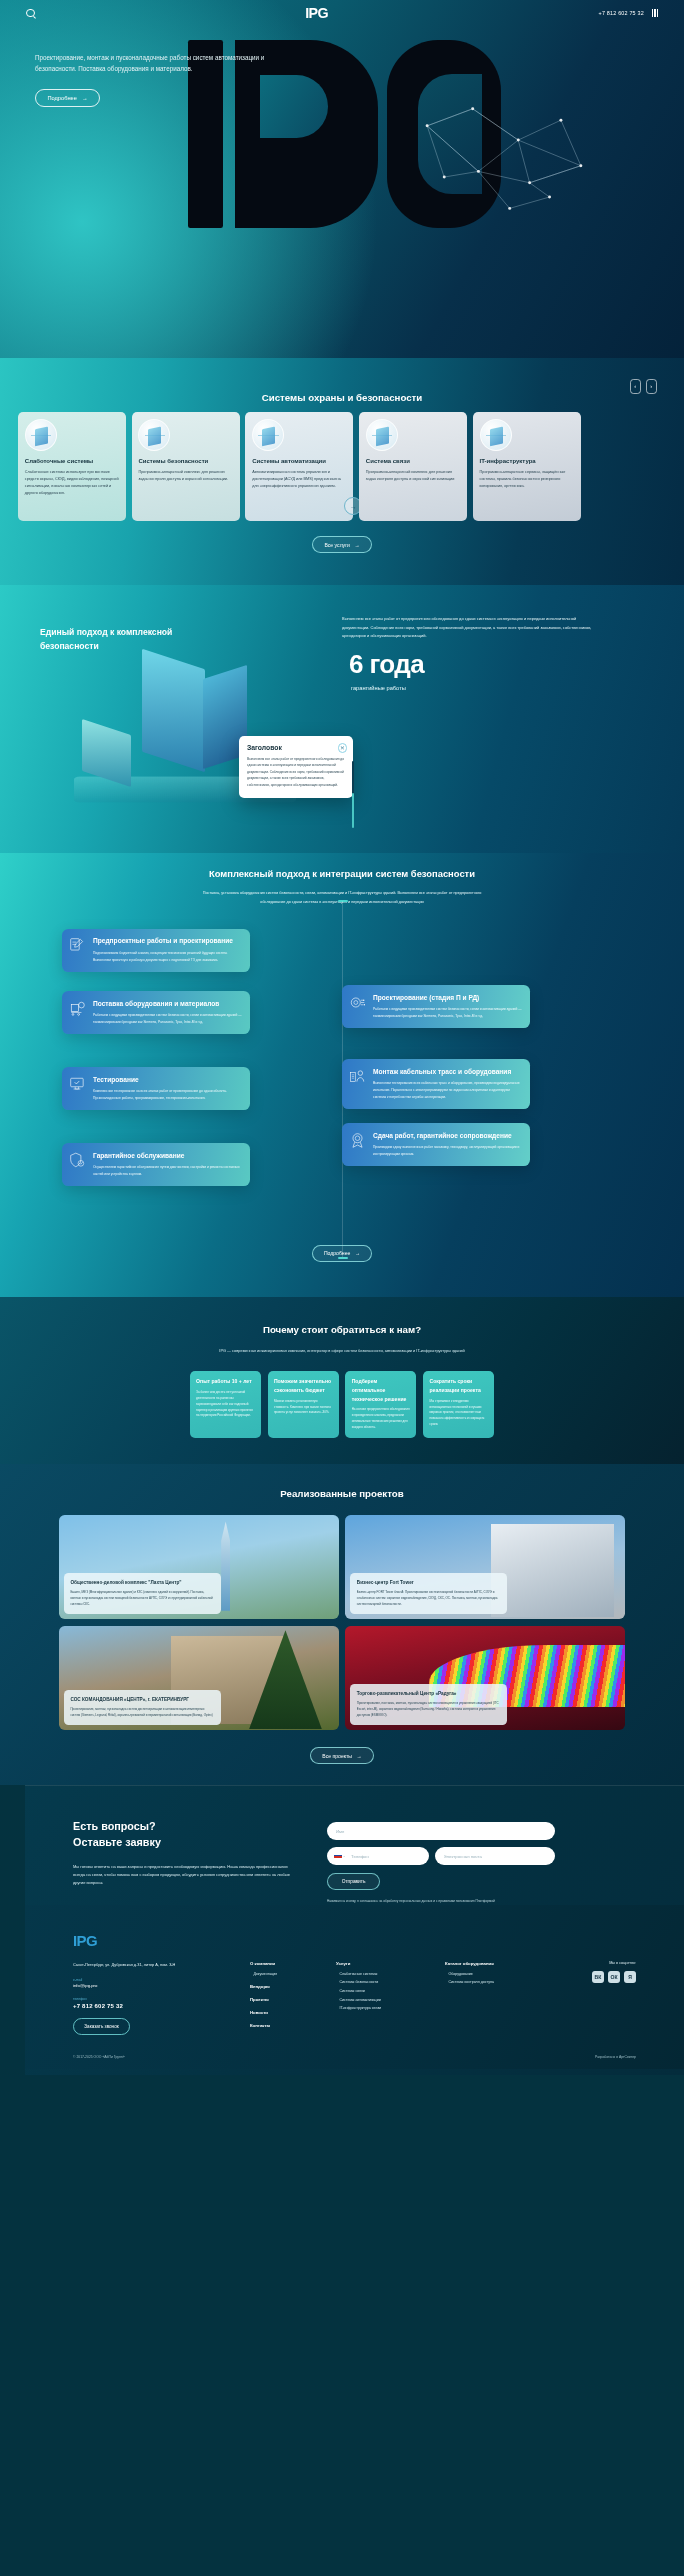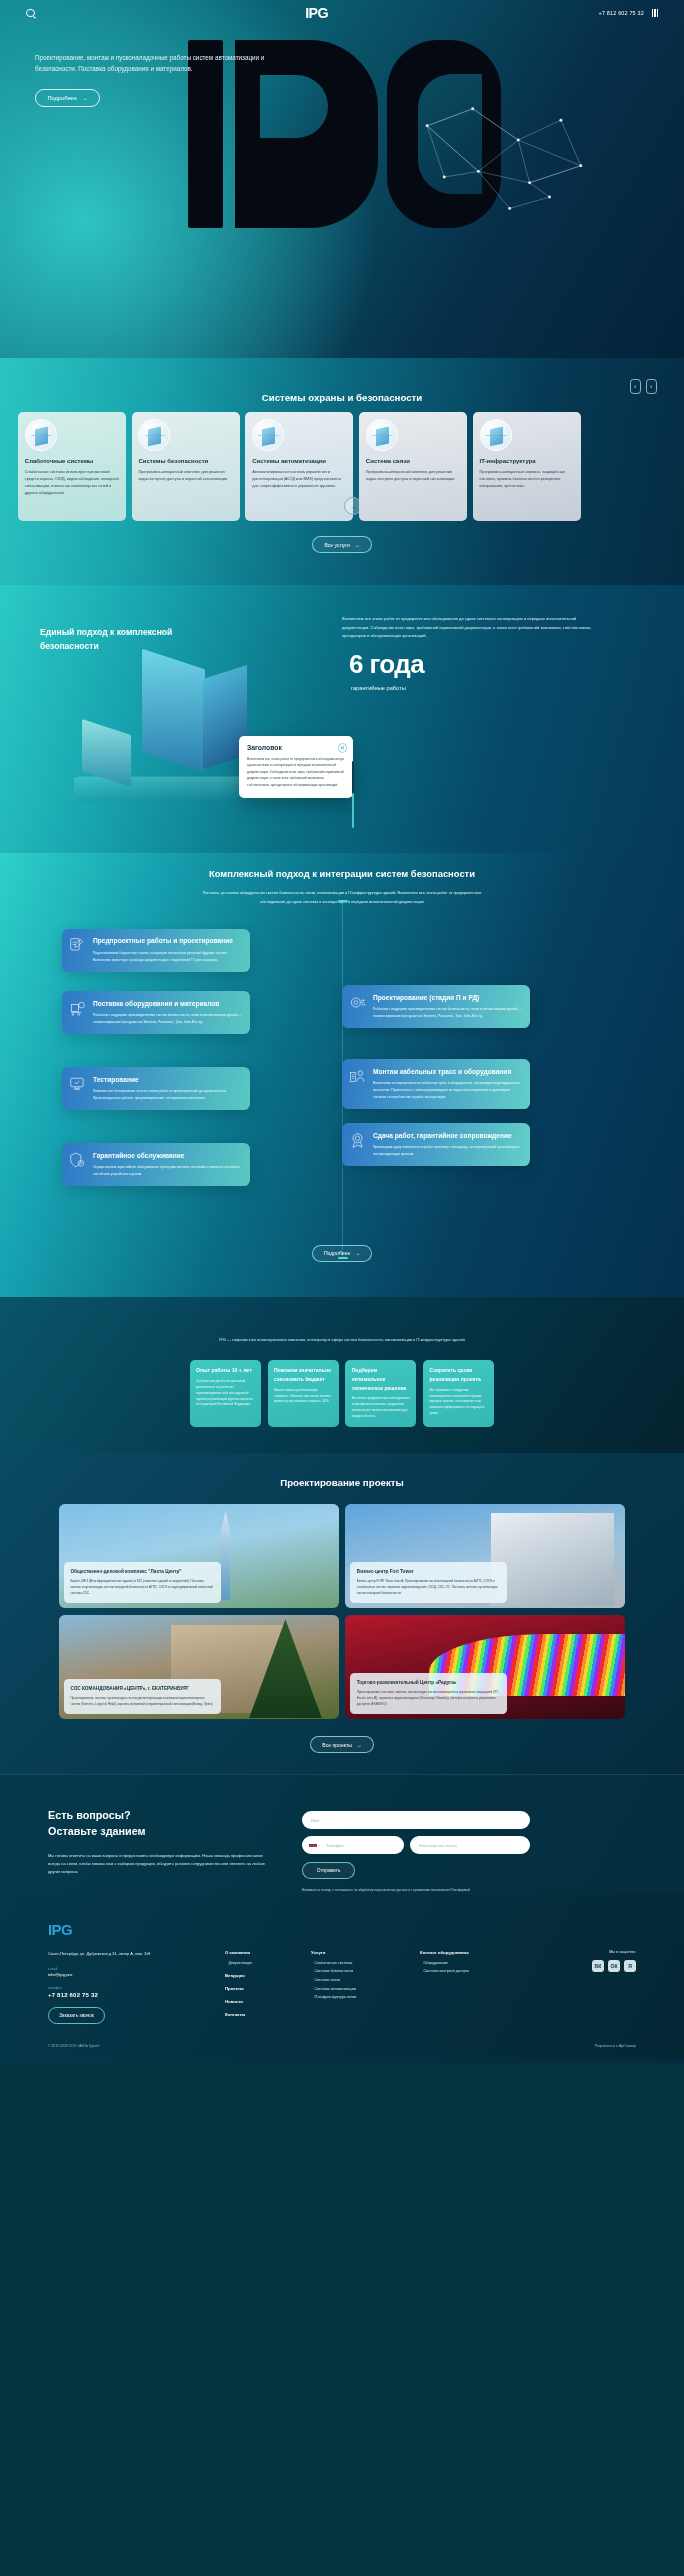--- a/index.html
+++ b/index.html
@@ -163,21 +163,21 @@
   .p3 .tree{position:absolute;left:68%;top:4%;width:26%;height:95%;background:linear-gradient(180deg,#2f5a2a,#16391a);clip-path:polygon(50% 0,100% 100%,0 100%);}
   .p4 .rainbow{position:absolute;right:0;top:18%;width:70%;height:60%;background:repeating-linear-gradient(100deg,#ff2d2d 0 4px,#ff9a2d 4px 7.4px,#ffe92d 7.4px 10.8px,#4dff6a 10.8px 14.3px,#2d9bff 14.3px 17.7px,#a02dff 17.7px 21.7px);border-radius:60% 0 0 0; opacity:.92;}
   .proj-panel {
     position:absolute; left:5.1px; bottom:5.1px; width:56%; border-radius:4.6px;
     background:rgba(236,247,250,.86); padding:5.7px 6.3px 6.3px 6.3px; color:#15323e;
   }
   .proj-panel h4 { font-size:4.7px; font-weight:700; line-height:1.75; margin-bottom:2.9px;}
   .proj-panel p  { font-size:3px; line-height:1.95; color:#2d4a57;}
 
   
-  .contact { position:relative; padding:32px 0 5.7px 0; background:linear-gradient(120deg,#053a4d 0%, #043243 45%, #042c3c 100%); border-top:0.6px solid rgba(255,255,255,.10);}
+  .contact { position:relative; padding:32px 0 5.7px 0; background:linear-gradient(120deg,#053a4d 0%, #043243 45%, #042c3c 100%); border-top:0.6px solid rgba(255,255,255,.10);margin-left:25px;}
   .contact-inner { display:flex; padding:0 48px; gap:26px;}
   .contact-left { width:228px; }
   .contact-left h2 { font-size:10.8px; font-weight:700; line-height:1.5;}
   .contact-left p { margin-top:12.5px; font-size:4px; line-height:2.1; color:#d7ecf1; width:222px;}
   .contact-right { width:228px; padding-top:4.6px;}
   .inp { width:100%; height:18px; border:none; border-radius:9.7px; background:#fff; padding:0 9px; font-size:4.3px; color:#3b5a66; font-family:inherit;}
   .inp::placeholder{color:#9bb3bd;}
   .row2 { display:flex; gap:5.1px; margin-top:6.8px;}
   .phone-box { position:relative; flex:1; }
   .phone-box .inp { padding-left:24px; }
@@ -415,20 +415,21 @@
       <div class="btn-more-wrap">
         <button class="btn-pill">
           <span>Подробнее</span>
           <span>→</span>
         </button>
       </div>
     </div>
   </section>
 
   <section class="why">
+    <h2>Почему стоит обратиться к нам?</h2>
     <div class="lead">IPG — современная инжиниринговая компания, интегратор в сфере систем безопасности, автоматизации и IT-инфраструктуры зданий</div>
     <div class="why-cards">
       <div class="why-card">
         <h4>Опыт работы 10 + лет</h4>
         <p>За более чем десять лет успешной деятельности на рынке мы зарекомендовали себя как надежный партнер в реализации крупных проектов на территории Российской Федерации.</p>
       </div>
       <div class="why-card">
         <h4>Поможем значительно сэкономить бюджет</h4>
         <p>Можем снизить установленную стоимость. Комплекс при заказе полного проекта услуг позволяет заказать -30%.</p>
       </div>
@@ -437,21 +438,21 @@
         <p>На основе предпроектного обследования и проведенного анализа, предлагаем оптимальные технические решения для каждого объекта.</p>
       </div>
       <div class="why-card">
         <h4>Сократить сроки реализации проекта</h4>
         <p>Мы стремимся к внедрению инновационных технологий и лучших мировых практик, что позволяет нам повышать эффективность и сокращать сроки.</p>
       </div>
     </div>
   </section>
 
   <section class="projects">
-    <h2>Проектирование проекты</h2>
+    <h2>Реализованные проектов</h2>
     <div class="proj-grid">
 
       <div class="proj-card p1">
         <div class="sky"></div>
         <div class="tower"></div>
         <div class="proj-panel">
           <h4>Общественно-деловой комплекс "Лахта Центр"</h4>
           <p>Башня, МФЗ (Многофункциональное здание) и КЗС (комплекс зданий и сооружений). Поставка, монтаж и пусконаладка систем пожарной безопасности АУПС, СОУЭ и структурированной кабельной системы СКС.</p>
         </div>
       </div>
@@ -490,21 +491,21 @@
         <span>Все проекты</span>
         <span>→</span>
       </button>
     </div>
   </section>
 
   <section class="contact">
     <div class="contact-inner">
       <div class="contact-left">
         <h2>Есть вопросы?</h2>
-        <h2>Оставьте зданием</h2>
+        <h2>Оставьте заявку</h2>
         <p>Мы готовы ответить на ваши запросы и предоставить необходимую информацию. Наша команда профессионалов всегда на связи, чтобы помочь вам с выбором продукции, обсудить условия сотрудничества или ответить на любые другие вопросы.</p>
       </div>
       <div class="contact-right">
         <input class="inp" placeholder="Имя" style="">
         <div class="row2">
           <div class="phone-box">
             <span class="flag"></span>
             <span class="flag-car">-</span>
             <input class="inp" placeholder="Телефон" style="">
           </div>

